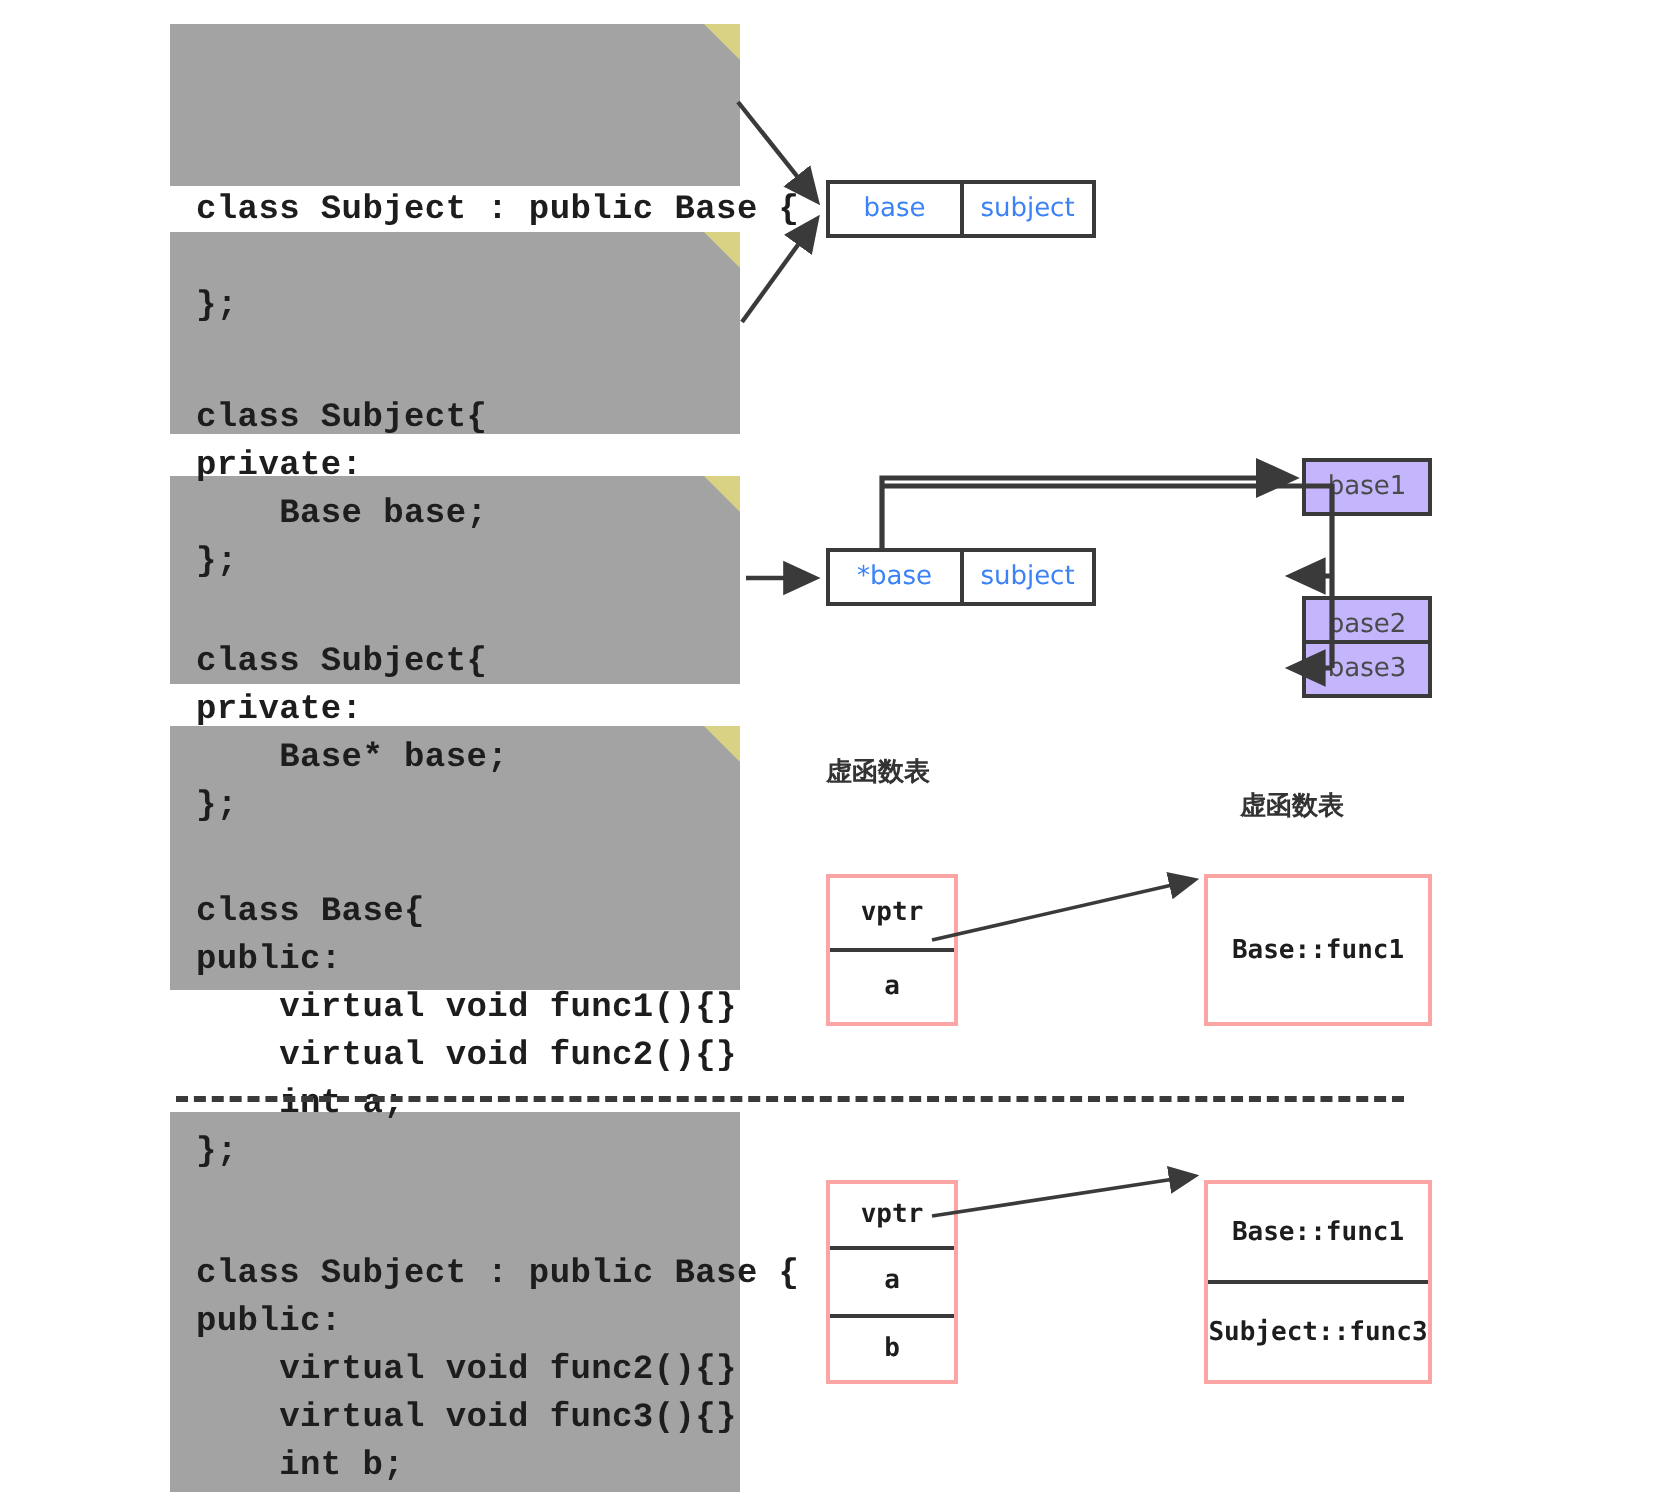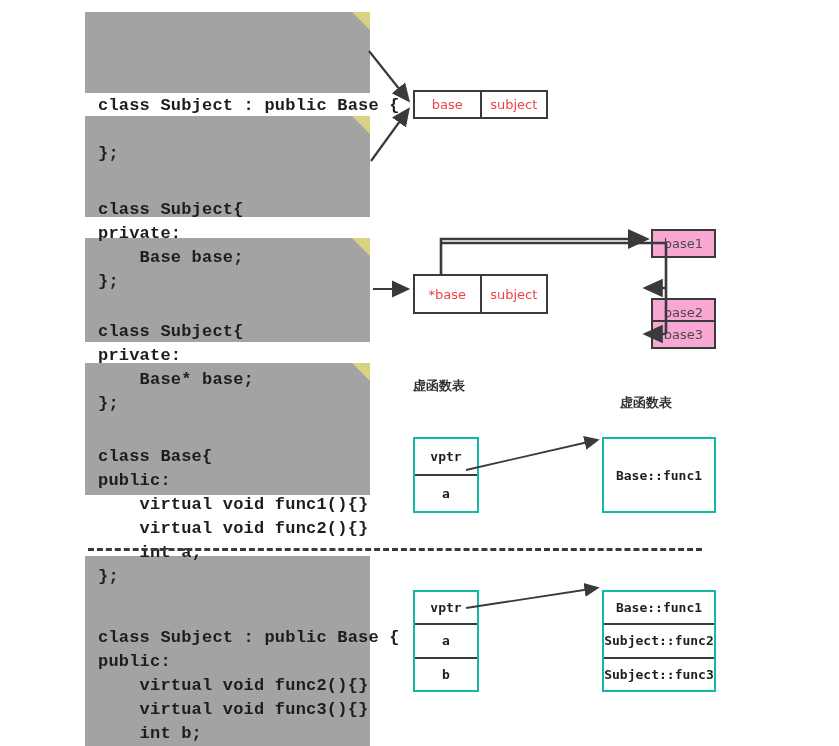--- a/index.html
+++ b/index.html
@@ -44,39 +44,39 @@
     z-index: 2;
   }
 
   
   .box {
     position: absolute;
     box-sizing: border-box;
     border: 2px solid #3a3a3a;
     background: #ffffff;
     display: flex;
-    color: #ef4444;
+    color: #3b82f6;
     font-size: 13px;
     font-family: "DejaVu Sans", sans-serif;
   }
   .box .cell {
     flex: 1 1 0;
     display: flex;
     align-items: center;
     justify-content: center;
     box-sizing: border-box;
   }
   .box .cell + .cell {
     border-left: 2px solid #3a3a3a;
   }
 
   .vbox {
     position: absolute;
     box-sizing: border-box;
-    border: 2px solid #14b8a6;
+    border: 2px solid #fca5a5;
     background: #ffffff;
     display: flex;
     flex-direction: column;
     color: #1d1d1d;
     font-size: 13px;
     font-family: "DejaVu Sans Mono", monospace;
     font-weight: 700;
   }
   .vbox .cell {
     flex: 1 1 0;
@@ -86,21 +86,21 @@
     box-sizing: border-box;
   }
   .vbox .cell + .cell {
     border-top: 2px solid #3a3a3a;
   }
 
   .small-box {
     position: absolute;
     box-sizing: border-box;
     border: 2px solid #3a3a3a;
-    background: #f9a8d4;
+    background: #c4b5fd;
     display: flex;
     align-items: center;
     justify-content: center;
     color: #4a4a4a;
     font-size: 13px;
     font-family: "DejaVu Sans", sans-serif;
   }
 
   
   .caption {
@@ -177,21 +177,21 @@
     virtual void func3(){}
     int b;
 };</div>
   </div>
 
   <div class="box" style="left:413px; top:90px; width:135px; height:29px;">
     <div class="cell">base</div>
     <div class="cell">subject</div>
   </div>
 
-  <div class="box" style="left:413px; top:274px; width:135px; height:40px;">
+  <div class="box" style="left:413px; top:274px; width:135px; height:29px;">
     <div class="cell">*base</div>
     <div class="cell">subject</div>
   </div>
 
   <div class="small-box" style="left:651px; top:229px; width:65px; height:29px;">base1</div>
   <div class="small-box" style="left:651px; top:274px; width:65px; height:29px;margin-top:24px;">base2</div>
   <div class="small-box" style="left:651px; top:320px; width:65px; height:29px;">base3</div>
 
   <div class="caption" style="left:413px; top:377px;">虚函数表</div>
   <div class="caption" style="left:620px; top:377px;margin-top:17px;">虚函数表</div>
@@ -208,21 +208,20 @@
   <div class="divider"></div>
 
   <div class="vbox" style="left:413px; top:590px; width:66px; height:102px;">
     <div class="cell">vptr</div>
     <div class="cell">a</div>
     <div class="cell">b</div>
   </div>
 
   <div class="vbox" style="left:602px; top:590px; width:114px; height:102px;">
     <div class="cell">Base::func1</div>
-    <div class="cell">Subject::func2</div>
     <div class="cell">Subject::func3</div>
   </div>
 
   <svg id="wires" viewBox="0 0 839 746">
     <defs>
       <marker id="ah" markerWidth="9" markerHeight="9" refX="7" refY="4.5" orient="auto">
         <path d="M0,0.6 L8.5,4.5 L0,8.4 Z" fill="#3a3a3a"></path>
       </marker>
     </defs>
 

